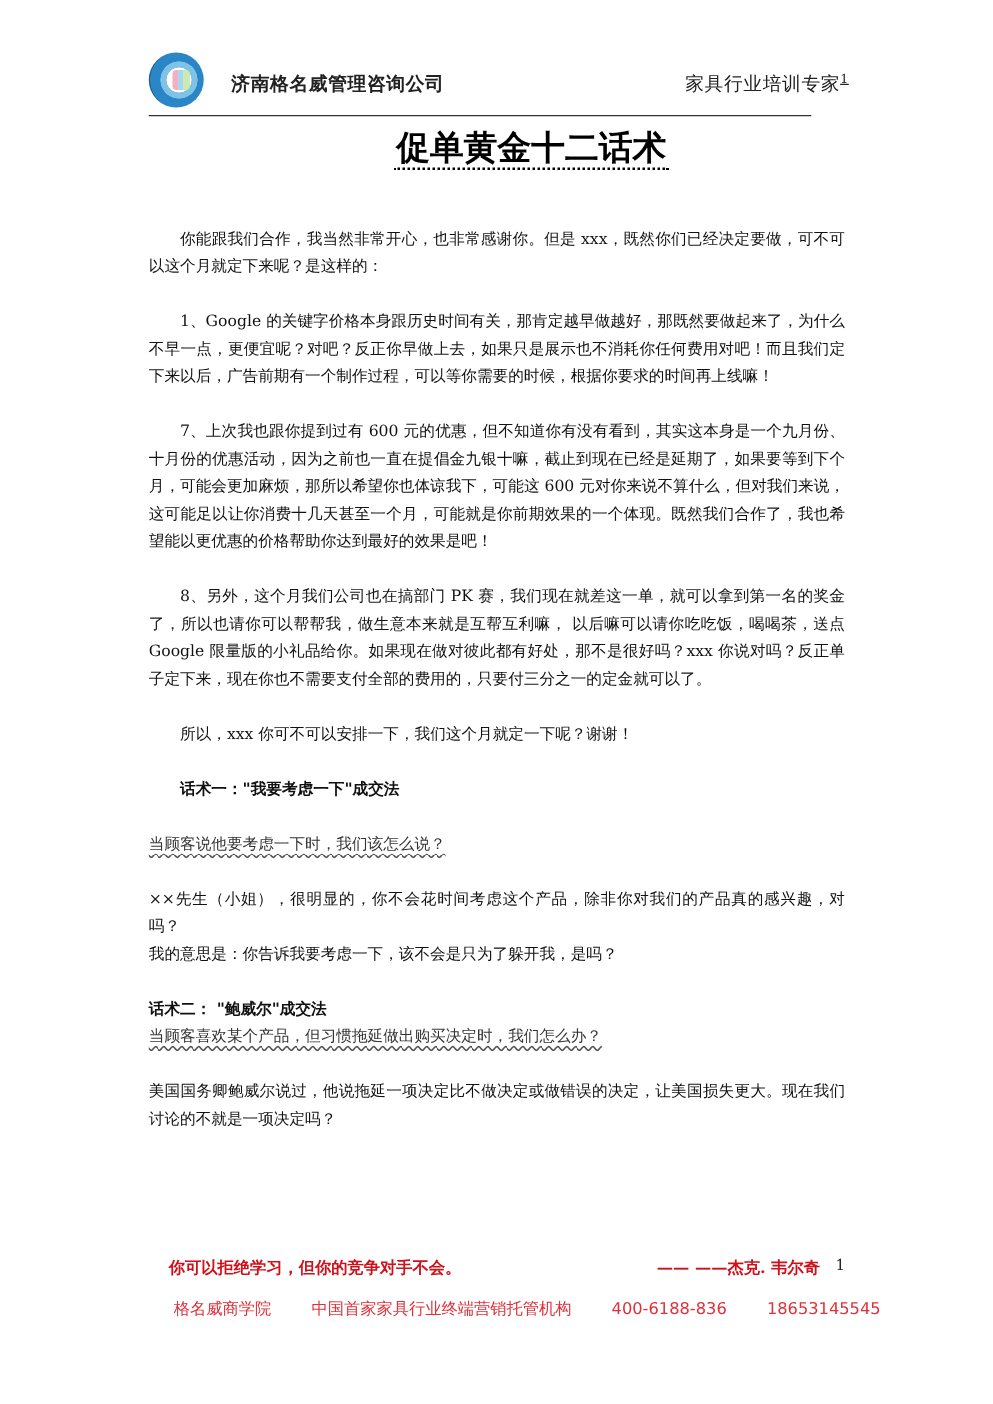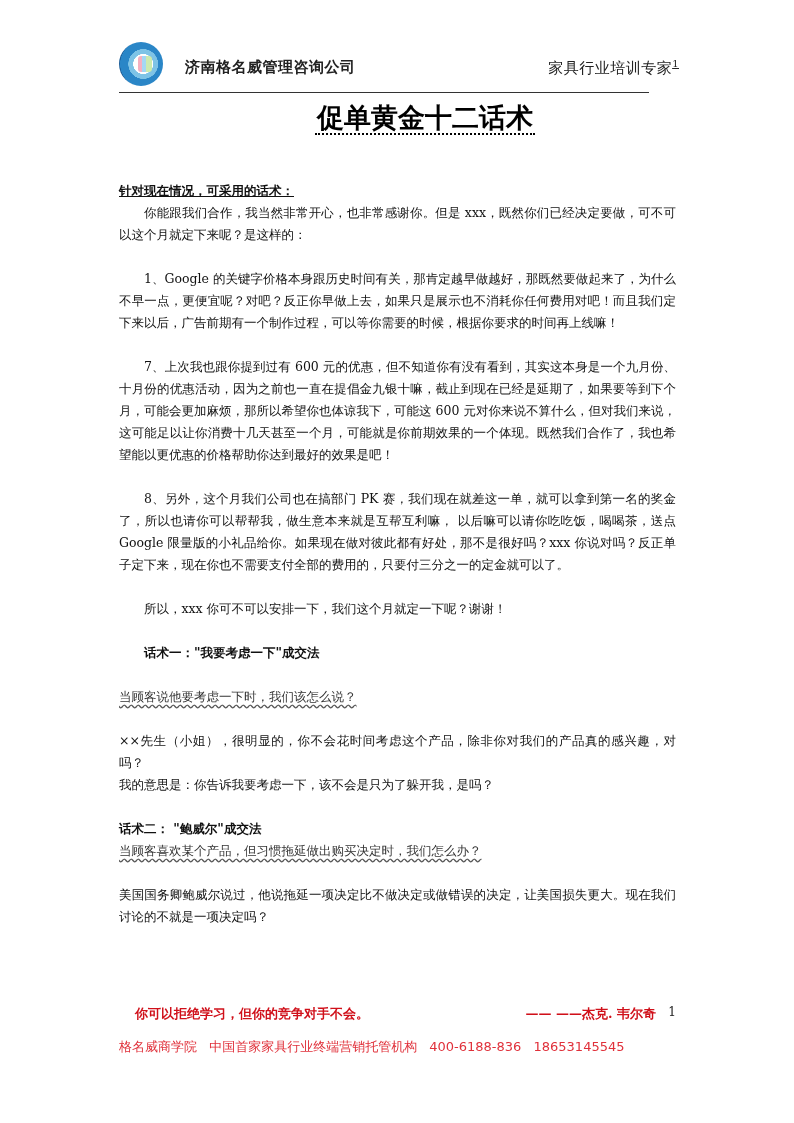--- a/index.html
+++ b/index.html
@@ -27,40 +27,39 @@
   .gap { height:22px; }
   .sec-head { font-weight:bold; text-decoration:underline; }
   .sub-title { font-weight:bold; }
   .wavy { text-decoration:underline wavy #555; text-underline-offset:3px; color:#333; }
 
   .quote { position:absolute; left:119px; top:1005px; width:557px; height:22px; font-size:13px; }
   .quote-text { position:absolute; left:0; top:0; color:#d0101a; font-weight:bold;margin-left:16px; }
   .quote-author { position:absolute; right:20px; top:0; color:#d0101a; font-weight:bold; }
   .page-num { position:absolute; right:0; top:0; color:#222; font-size:12px; }
   .footer { position:absolute; left:119px; top:1038px; font-size:13px; color:#e0303a; font-family:"DejaVu Sans", sans-serif; }
-  .footer span { margin-right:8px; }
+  .footer span { margin-right:8px;margin-left:20px; }
 </style>
 </head>
 <body>
 
 <div class="page">
 
   <div class="header">
     <div class="logo">
         <div class="logo-inner"></div>
       </div>
     <div class="company">济南格名威管理咨询公司</div>
     <div class="slogan"><span>家具行业培训专家</span><sup>1</sup></div>
   </div>
   <div class="header-rule"></div>
 
   <div class="title"><span>促单黄金十二话术</span></div>
 
   <div class="content">
-    <p class="p sec-head">针对现在情况，可采用的话术：</p>
     <p class="p indent">你能跟我们合作，我当然非常开心，也非常感谢你。但是 xxx，既然你们已经决定要做，可不可以这个月就定下来呢？是这样的：</p>
     <div class="gap"></div>
     <p class="p indent">1、Google 的关键字价格本身跟历史时间有关，那肯定越早做越好，那既然要做起来了，为什么不早一点，更便宜呢？对吧？反正你早做上去，如果只是展示也不消耗你任何费用对吧！而且我们定下来以后，广告前期有一个制作过程，可以等你需要的时候，根据你要求的时间再上线嘛！</p>
     <div class="gap"></div>
     <p class="p indent">7、上次我也跟你提到过有 600 元的优惠，但不知道你有没有看到，其实这本身是一个九月份、十月份的优惠活动，因为之前也一直在提倡金九银十嘛，截止到现在已经是延期了，如果要等到下个月，可能会更加麻烦，那所以希望你也体谅我下，可能这 600 元对你来说不算什么，但对我们来说，这可能足以让你消费十几天甚至一个月，可能就是你前期效果的一个体现。既然我们合作了，我也希望能以更优惠的价格帮助你达到最好的效果是吧！</p>
     <div class="gap"></div>
     <p class="p indent">8、另外，这个月我们公司也在搞部门 PK 赛，我们现在就差这一单，就可以拿到第一名的奖金了，所以也请你可以帮帮我，做生意本来就是互帮互利嘛， 以后嘛可以请你吃吃饭，喝喝茶，送点 Google 限量版的小礼品给你。如果现在做对彼此都有好处，那不是很好吗？xxx 你说对吗？反正单子定下来，现在你也不需要支付全部的费用的，只要付三分之一的定金就可以了。</p>
     <div class="gap"></div>
     <p class="p indent">所以，xxx 你可不可以安排一下，我们这个月就定一下呢？谢谢！</p>
     <div class="gap"></div>

